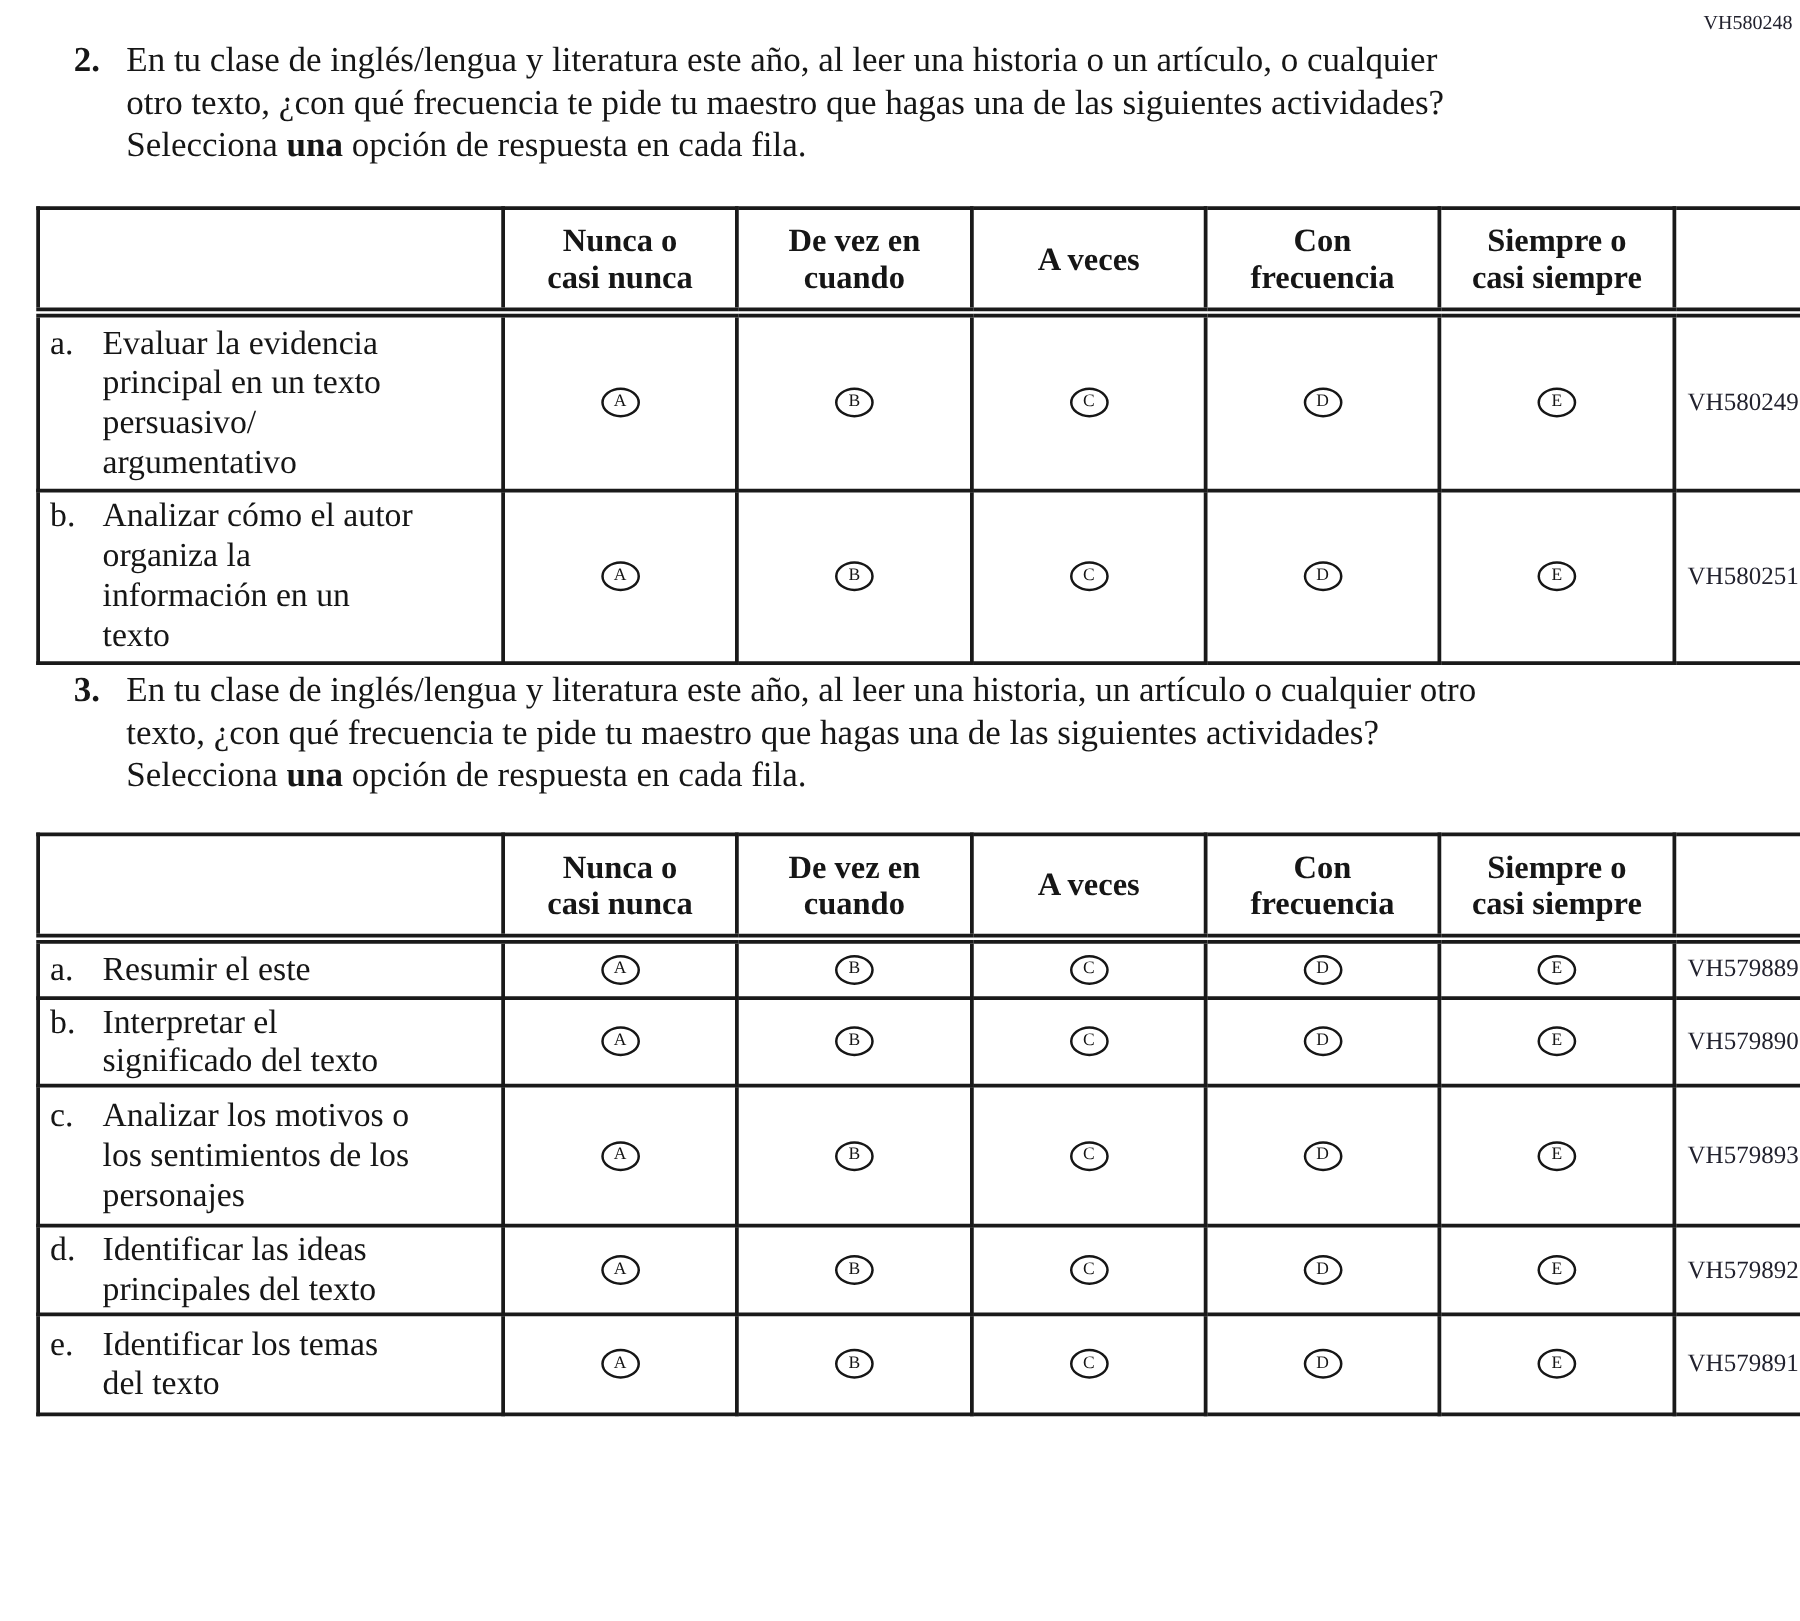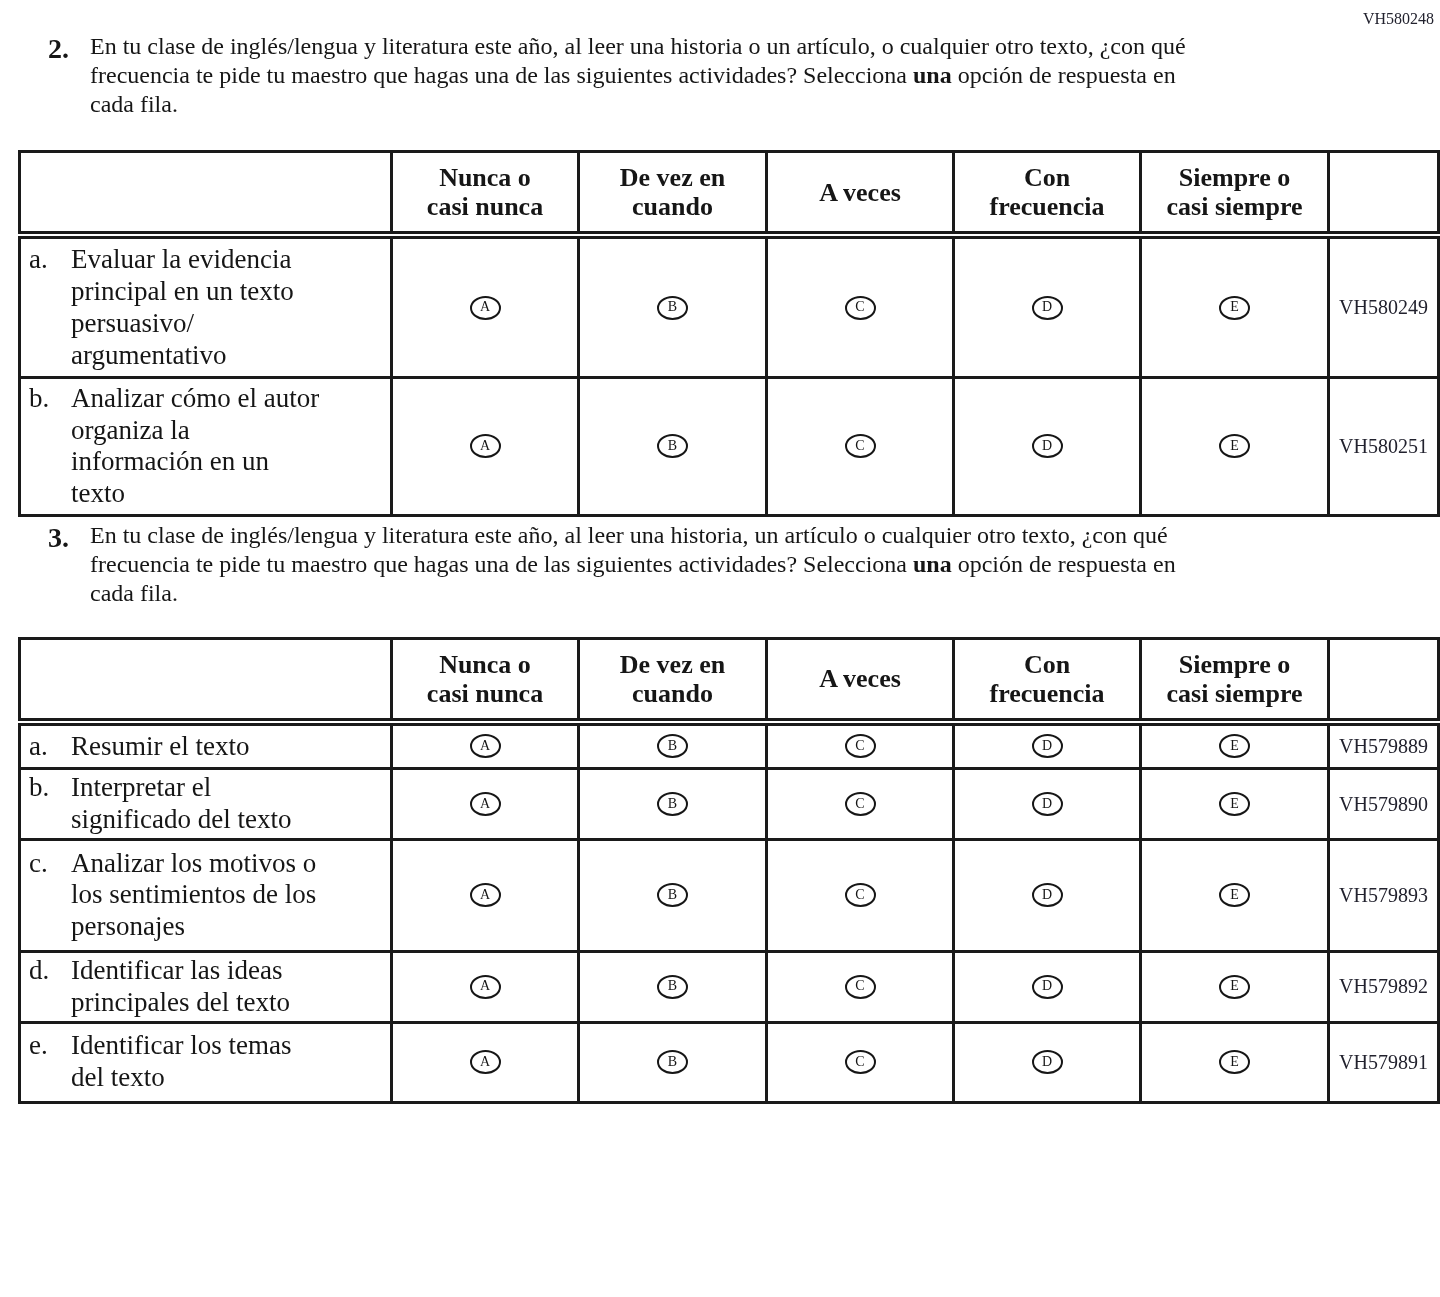--- a/index.html
+++ b/index.html
@@ -2,21 +2,21 @@
 <html><head>
 <meta charset="utf-8">
 <style>
   html,body{margin:0;padding:0;background:#ffffff;}
   body{
     width:1440px;height:1297px;overflow:hidden;
     font-family:"Liberation Serif", serif;
     color:#161616;
     -webkit-font-smoothing:antialiased;
   }
-  .page{position:relative;padding-top:10px;}
+  .page{position:relative;padding-top:10px;margin-left:11px;}
 
   
   .item-code{
     text-align:right;
     padding-right:6px;
     font-size:16px;
     line-height:1.1;
     color:#22222e;
   }
   .item-code.q3{margin-top:98px;}
@@ -29,21 +29,21 @@
   }
   .q-num{
     font-weight:bold;
     font-size:28px;
     line-height:1.22;
     width:42px;
     flex:0 0 42px;
   }
   .q-text{
     margin:0;
-    font-size:24px;
+    font-size:28px;
     line-height:1.22;
     max-width:1100px;
   }
   .q-text b{font-weight:bold;}
 
   
   table.grid{
     border-collapse:collapse;
     table-layout:fixed;
     margin-left:18px;
@@ -218,21 +218,21 @@
         <th class="pre">Siempre o
 casi siempre</th>
         <th></th>
       </tr>
     </thead>
     <tbody>
       <tr class="rh47">
         <td class="label-cell">
           <div class="label-inner">
             <span class="row-letter">a.</span>
-            <span class="row-label pre">Resumir el texto</span>
+            <span class="row-label pre">Resumir el este</span>
           </div>
         </td>
         <td class="opt-cell"><span class="bubble">A</span></td>
         <td class="opt-cell"><span class="bubble">B</span></td>
         <td class="opt-cell"><span class="bubble">C</span></td>
         <td class="opt-cell"><span class="bubble">D</span></td>
         <td class="opt-cell"><span class="bubble">E</span></td>
         <td class="code-cell">VH579889</td>
       </tr>
       <tr class="rh68">

